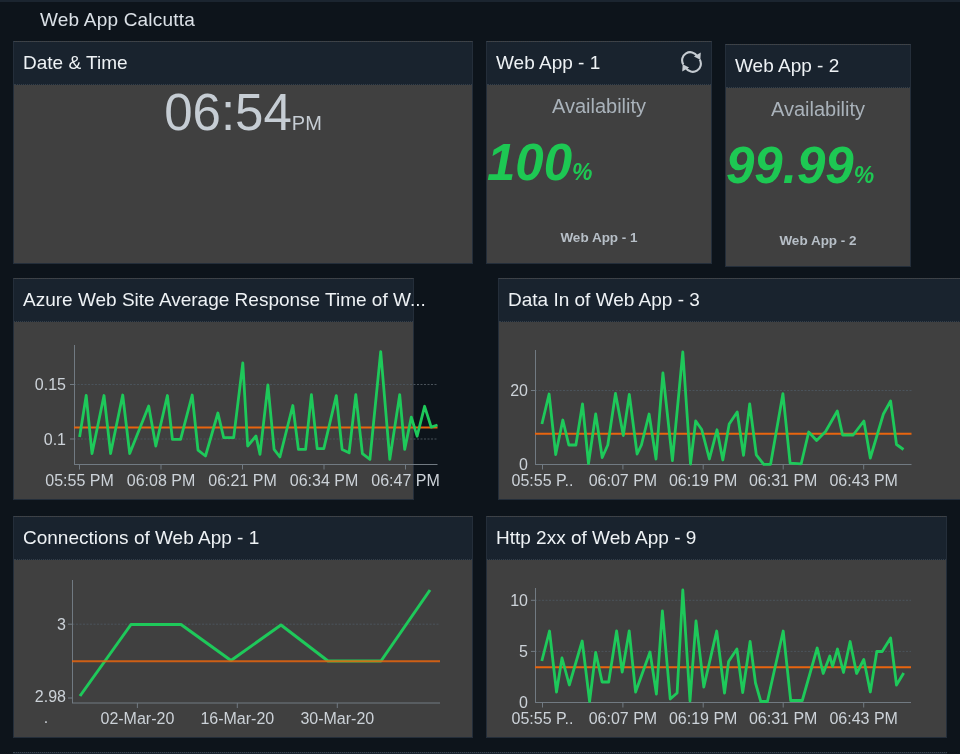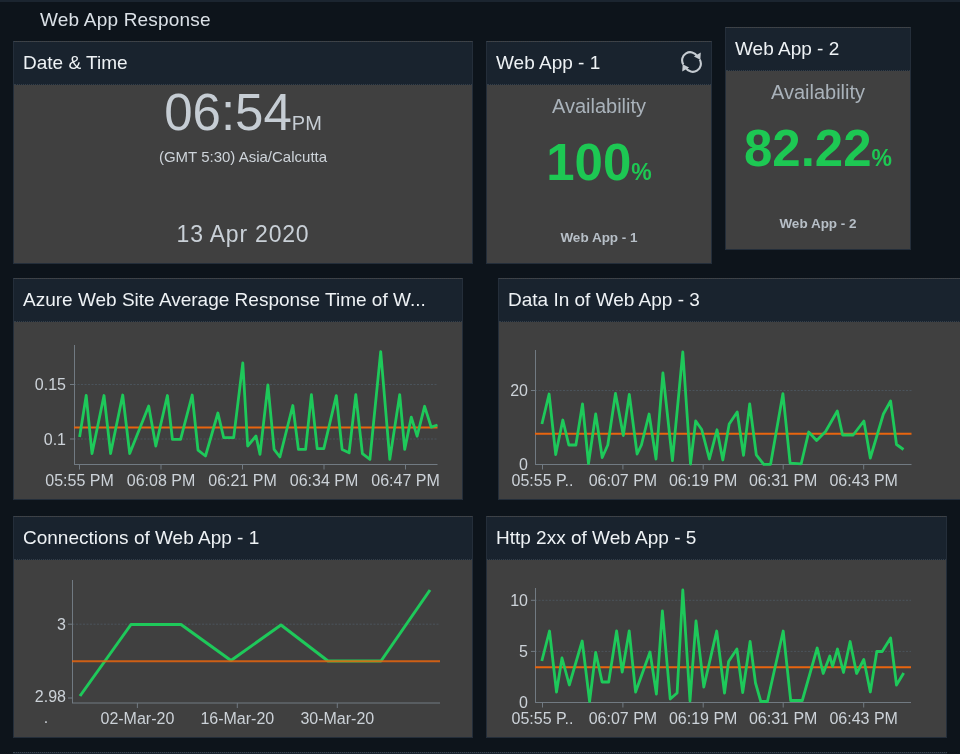--- a/index.html
+++ b/index.html
@@ -11,85 +11,83 @@
   .chead span{position:absolute;left:9px;top:10px;font-size:19px;color:#eef2f5;white-space:nowrap;}
   
   .bigtime{position:absolute;left:0;top:45px;width:100%;text-align:center;color:#c6cdd4;line-height:1;}
   .bigtime .t{font-size:51px;}
   .bigtime .ampm{font-size:20px;}
   .gmt{position:absolute;left:0;top:107px;width:100%;text-align:center;color:#ced4da;font-size:15px;line-height:1;}
   .tz{position:absolute;left:0;top:140px;width:100%;text-align:center;color:#c9d0d7;font-size:29px;line-height:1;}
   .dt{position:absolute;left:0;top:181px;width:100%;text-align:center;color:#c9d0d7;font-size:23px;letter-spacing:0.8px;line-height:1;}
   
   .avail{position:absolute;left:0;top:54px;width:100%;text-align:center;color:#a9b2ba;font-size:20px;font-weight:normal;line-height:1;}
-  .pct{position:absolute;left:0;top:95px;width:100%;text-align:center;color:#1dc853;font-weight:bold;line-height:1;}
+  .pct{position:absolute;left:0;top:95px;width:100%;text-align:left;color:#1dc853;font-weight:bold;line-height:1;font-style:italic;}
   .pct .v{font-size:51px;}
   .pct .s{font-size:23px;}
   .blbl{position:absolute;left:0;top:189px;width:100%;text-align:center;color:#b7bfc7;font-size:13.5px;font-weight:bold;line-height:1;}
   svg{position:absolute;left:0;top:0;}
   svg text{fill:#ccd2d8;font-family:"Liberation Sans",sans-serif;font-size:16px;}
   .refresh{position:absolute;}
 </style>
 </head>
 <body>
 <div class="topline"></div>
-<div class="pgtitle">Web App Response</div>
+<div class="pgtitle">Web App Calcutta</div>
 
 <div class="card" style="left:13px;top:41px;width:460px;height:223px;">
   <div class="chead">
       <span>Date &amp; Time</span>
     </div>
   <div class="bigtime"><span class="t">06:54</span><span class="ampm">PM</span></div>
-  <div class="gmt">(GMT 5:30) Asia/Calcutta</div>
-  <div class="dt">13 Apr 2020</div>
 </div>
 <div class="card" style="left:486px;top:41px;width:226px;height:223px;">
   <div class="chead">
       <span>Web App - 1</span>
     </div>
   <div class="avail">Availability</div>
   <div class="pct"><span class="v">100</span><span class="s">%</span></div>
   <div class="blbl">Web App - 1</div>
   <svg class="refresh" style="left:194px;top:8px;" width="21" height="24" viewBox="0 0 21 24">
     <g fill="none" stroke="#c5cbd1" stroke-width="2.1">
       <path d="M2.3 14.5 A 8.1 8.1 0 0 1 16.2 6.1"></path>
       <path d="M18.7 9.5 A 8.1 8.1 0 0 1 4.8 17.9"></path>
     </g>
     <polygon fill="#c5cbd1" points="19.8,2.6 19.3,9.8 12.9,6.4"></polygon>
     <polygon fill="#c5cbd1" points="1.2,21.4 1.7,14.2 8.1,17.6"></polygon>
   </svg>
 </div>
-<div class="card" style="left:725px;top:27px;width:186px;height:223px;padding-left:8px;">
+<div class="card" style="left:725px;top:44px;width:186px;height:223px;padding-left:8px;">
   <div class="chead">
       <span>Web App - 2</span>
     </div>
   <div class="avail">Availability</div>
-  <div class="pct"><span class="v">82.22</span><span class="s">%</span></div>
+  <div class="pct"><span class="v">99.99</span><span class="s">%</span></div>
   <div class="blbl">Web App - 2</div>
 </div>
 
-<div class="card" style="left:13px;top:278px;width:450px;height:222px;">
+<div class="card" style="left:13px;top:278px;width:401px;height:222px;">
   <div class="chead">
       <span>Azure Web Site Average Response Time of W...</span>
     </div>
 </div>
 <div class="card" style="left:486px;top:278px;width:554px;height:222px;margin-left:12px;">
   <div class="chead">
       <span>Data In of Web App - 3</span>
     </div>
 </div>
 
 <div class="card" style="left:13px;top:516px;width:460px;height:222px;text-align:right;">
   <div class="chead">
       <span>Connections of Web App - 1</span>
     </div>
 </div>
 <div class="card" style="left:486px;top:516px;width:461px;height:222px;">
   <div class="chead">
-      <span>Http 2xx of Web App - 5</span>
+      <span>Http 2xx of Web App - 9</span>
     </div>
 </div>
 
 <div style="position:absolute;left:13px;top:752px;width:934px;height:2px;background:#19232e;border-top:1px dotted #39434e;box-sizing:border-box;"></div>
 
 <svg width="960" height="754" viewBox="0 0 960 754">
 
   <g>
     <line x1="74" y1="384.5" x2="437.5" y2="384.5" stroke="#4a535b" stroke-width="1" stroke-dasharray="2,1.5"></line>
     <line x1="74" y1="439" x2="437.5" y2="439" stroke="#4a535b" stroke-width="1" stroke-dasharray="2,1.5"></line>

